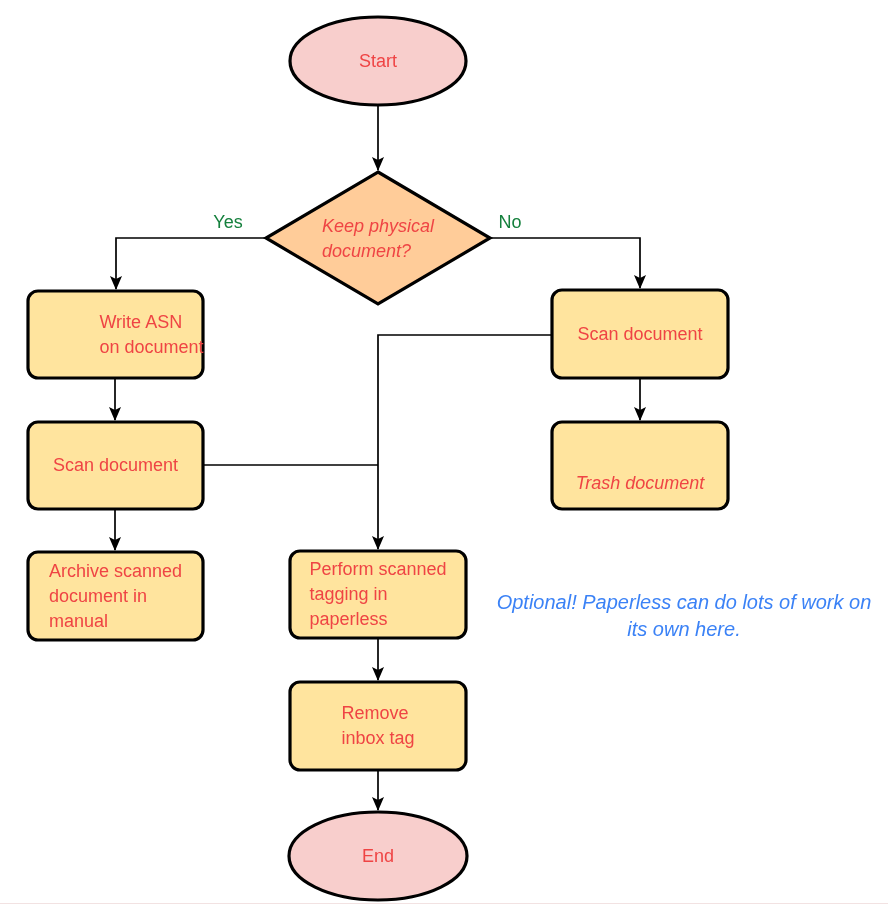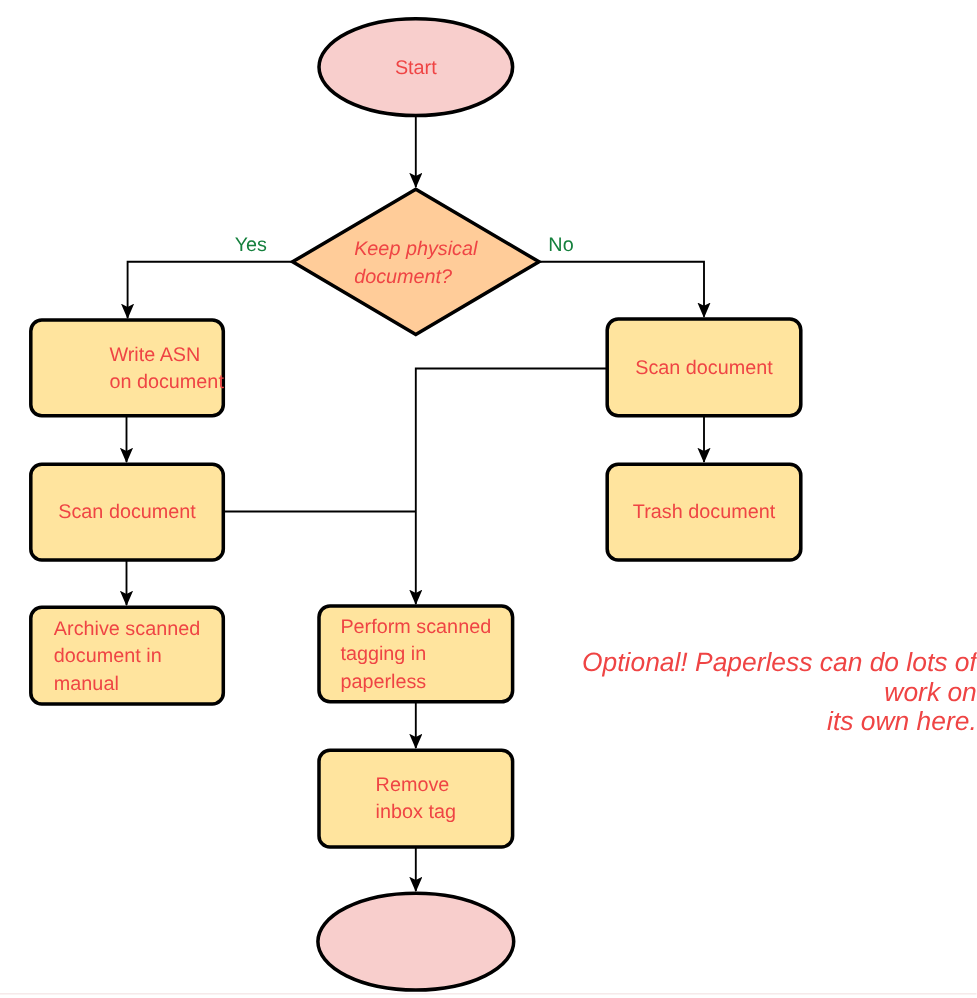--- a/index.html
+++ b/index.html
@@ -12,34 +12,34 @@
     position:absolute;display:flex;align-items:center;justify-content:center;
     white-space:pre-line;color:#ef4444;
     font-size:18px;line-height:25px;pointer-events:none;
   }
   .n-start   {left:290px;top:17px;width:176px;height:89px;}
   .n-decision{left:283px;top:174px;width:190px;height:130px;font-style:italic;}
   .n-write-asn{left:28px;top:291px;width:175px;height:87px;margin-left:36px;}
   .n-scan-left{left:28px;top:422px;width:175px;height:87px;}
   .n-archive {left:28px;top:552px;width:175px;height:88px;}
   .n-scan-right{left:552px;top:290px;width:176px;height:88px;}
-  .n-trash   {left:552px;top:422px;width:176px;height:87px;}
+  .n-trash   {left:552px;top:440px;width:176px;height:87px;font-style:italic;}
   .n-tagging {left:290px;top:551px;width:176px;height:87px;}
   .n-remove  {left:290px;top:682px;width:176px;height:88px;border-radius:29px;}
   .n-end     {left:289px;top:812px;width:178px;height:88px;}
   .edge-label{
     position:absolute;display:flex;align-items:center;justify-content:center;
     font-size:18px;color:#15803d;pointer-events:none;
   }
   .l-yes{left:198px;top:210px;width:60px;height:24px;}
   .l-no {left:480px;top:210px;width:60px;height:24px;}
   .note{
     position:absolute;left:480px;top:589px;width:408px;
-    font-size:24px;line-height:27px;font-style:italic;color:#ef4444;
-    white-space:pre-line;text-align:right;pointer-events:none;
+    font-size:20px;line-height:27px;font-style:italic;color:#3b82f6;
+    white-space:pre-line;text-align:center;pointer-events:none;
   }
   .bottom-rule{
     position:absolute;left:0;bottom:3px;width:888px;height:1px;
     background:#f2e2e2;
   }
 </style>
 </head>
 <body>
 
 <div id="flowchart">
@@ -87,20 +87,21 @@
   <div class="label n-archive">Archive scanned
 document in
 manual</div>
   <div class="label n-scan-right">Scan document</div>
   <div class="label n-trash">Trash document</div>
   <div class="label n-tagging">Perform scanned
 tagging in
 paperless</div>
   <div class="label n-remove">Remove
 inbox tag</div>
+  <div class="label n-end">End</div>
 
   <div class="edge-label l-yes">Yes</div>
   <div class="edge-label l-no">No</div>
 
   <div class="note">Optional! Paperless can do lots of work on
 its own here.</div>
 
   <div class="bottom-rule"></div>
 </div>
 

